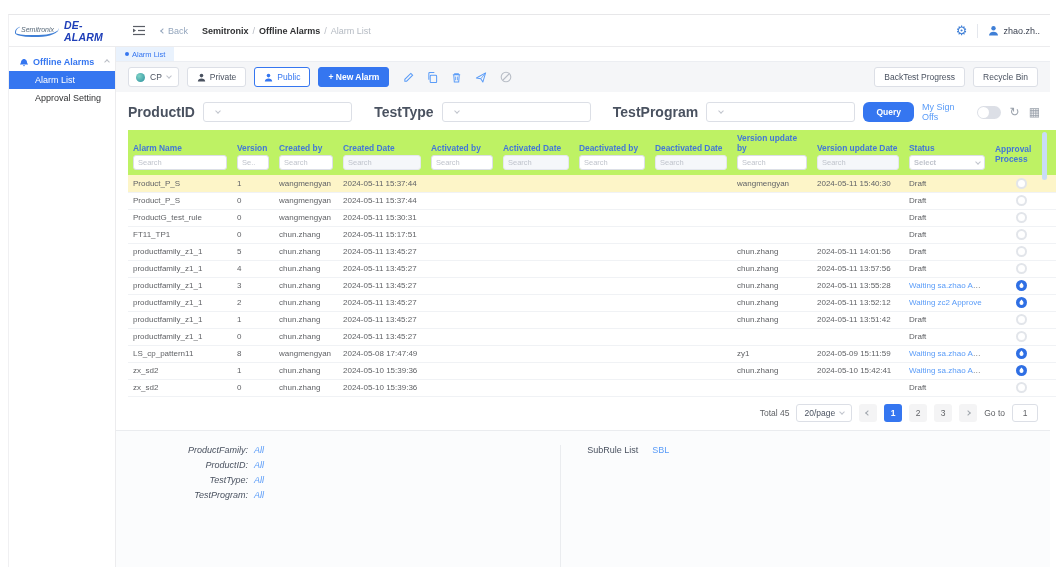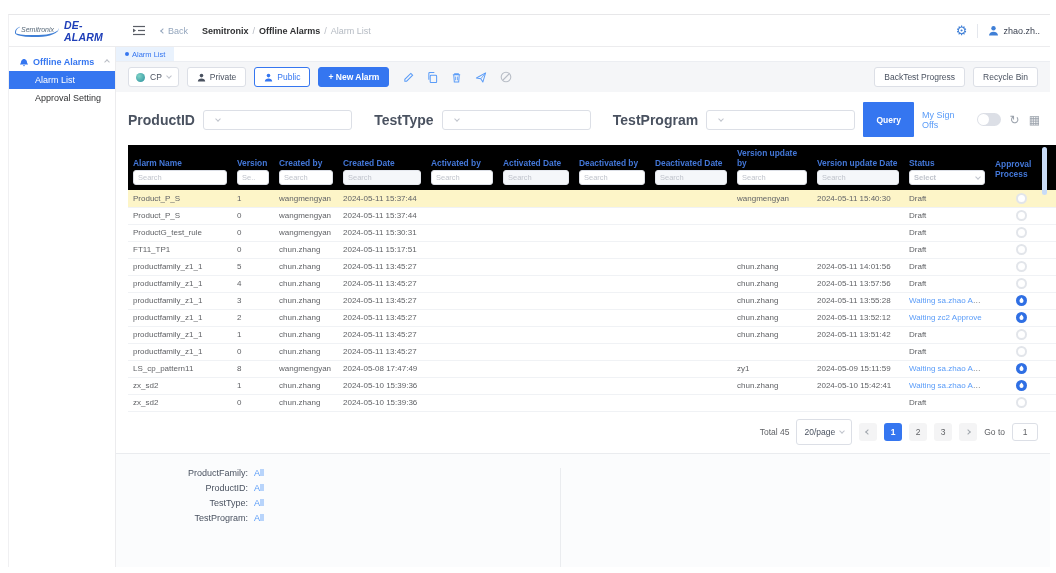--- a/index.html
+++ b/index.html
@@ -51,59 +51,59 @@
   .tool-icons { display:flex; align-items:center; gap:13px; margin-left:6px; }
   .ticon { display:flex; cursor:pointer; color:#5a9cf8; }
   .ticon.gray { color:#b9bec7; cursor:default; }
   .toolbar-right { margin-left:auto; display:flex; gap:8px; }
 
   
   .content { flex:1; background:#fff; padding:8px 10px 0 12px; display:flex; flex-direction:column; min-height:0; }
   .filterbar { display:flex; align-items:center; gap:8px; padding:2px 0 8px; }
   .flabel { font-size:14px; color:#4a5260; font-weight:bold; }
   .fselect { width:158px; }
-  .querybtn { height:35px; padding:0 13px; background:#3576f0; border-radius:1px; color:#fff; font-size:8.5px; font-weight:bold; display:flex; align-items:center; cursor:pointer; }
+  .querybtn { height:20px; padding:0 13px; background:#3576f0; border-radius:6px; color:#fff; font-size:8.5px; font-weight:bold; display:flex; align-items:center; cursor:pointer; }
   .filter-right { margin-left:auto; display:flex; align-items:center; gap:9px;justify-content:center; }
   .signoffs { font-size:9px; color:#5a9cf8; }
   .toggle { width:26px; height:13px; border-radius:7px; background:#dcdfe6; position:relative; cursor:pointer; }
   .toggle .knob { position:absolute; top:1px; left:1px; width:11px; height:11px; border-radius:50%; background:#fff; }
   .gicon { font-size:12px; color:#9aa1ab; cursor:pointer; line-height:1; }
 
   
   .tablewrap { position:relative; }
   table { width:100%; border-collapse:collapse; table-layout:fixed; }
-  thead th { text-align:left; font-size:8.4px; color:#4377d8; padding:3px 5px 1px; vertical-align:bottom; background:#000000; }
+  thead th { text-align:left; font-size:8.4px; color:#4377d8; padding:3px 5px 1px; vertical-align:bottom; background:#bef264; }
   thead tr.hsearch th { padding:1px 5px 5px; }
   th.midspan { vertical-align:middle; text-align:left; }
   .srch { width:100%; height:15px; border:1px solid #dcdfe6; border-radius:3px; font-size:7.5px; padding:0 4px; color:#606266; background:#fff; font-family:"Liberation Sans",sans-serif; }
   .srch::placeholder { color:#c0c4cc; }
   .srch.dis { background:#f5f7fa; border-color:#e4e7ed; }
   .hsel { height:15px; border:1px solid #dcdfe6; border-radius:3px; display:flex; align-items:center; justify-content:space-between; padding:0 4px; font-size:7.5px; color:#c0c4cc; background:#fff; cursor:pointer; }
   .hsel .caret { width:4px; height:4px; border:solid #c0c4cc; border-width:0 1px 1px 0; transform:rotate(45deg); margin-top:-2px; }
   tbody td { font-size:8px; color:#606266; padding:0 5px; height:17px; border-bottom:1px solid #f0f2f5; white-space:nowrap; overflow:hidden; text-overflow:ellipsis; }
   tbody tr.hl td { background:#fdf5c8; }
   .status-link { color:#5a9cf8; cursor:pointer; }
   .appr { width:11px; height:11px; border-radius:50%; margin:0 auto; }
   .appr.pending { background:#fff; border:2.5px solid #e2e5ea; cursor:pointer; }
   .appr.active { background:#2f6fe4; display:flex; align-items:center; justify-content:center; cursor:pointer; }
   td.c-center { text-align:center; }
   .vscroll { position:absolute; top:2px; right:-7px; width:5px; height:240px; }
   .vscroll .thumb { width:5px; height:48px; border-radius:3px; background:#c9dcf7; }
 
   
   .pagination { display:flex; align-items:center; justify-content:flex-end; gap:7px; padding:7px 2px 6px; font-size:8.5px; color:#606266; }
-  .psel { height:26px;align-items:center; }
+  .psel { height:18px;align-items:center; }
   .pbtn { min-width:18px; height:18px; border-radius:3px; background:#f4f4f5; color:#606266; display:flex; align-items:center; justify-content:center; font-size:8.5px; cursor:pointer; padding:0 4px; }
   .pbtn.active { background:#3576f0; color:#fff; font-weight:bold; }
   .pbtn .chev { border-color:#a0a6ad; }
   .goto-input { width:26px; height:18px; border:1px solid #dcdfe6; border-radius:3px; text-align:center; font-size:8.5px; color:#606266; font-family:"Liberation Sans",sans-serif; }
 
   
   .details { border-top:1px solid #eaecef; background:#fbfcfd; flex:1; display:flex; margin:2px -10px 0 -12px; padding:14px 0 0 12px; }
-  .details-left { width:47%; border-right:1px solid #eaecef; padding-left:24px; }
+  .details-left { width:47%; border-right:1px solid #eaecef; padding-left:24px;font-style:italic; }
   .dfield { display:flex; margin-bottom:5px; }
   .dlabel { width:96px; text-align:right; font-size:9px; color:#4a5260; }
   .dvalue { margin-left:6px; font-size:9px; color:#5a9cf8; cursor:pointer; }
   .details-right { padding-left:26px; display:flex; align-items:flex-start; gap:8px; }
   .drlabel { font-size:9px; color:#4a5260; }
 </style>
 </head>
 <body>
 
 <div class="app">
@@ -592,17 +592,21 @@
               </div>
               <div class="dfield">
                 <span class="dlabel">TestType:</span>
                 <span class="dvalue">All</span>
               </div>
               <div class="dfield">
                 <span class="dlabel">TestProgram:</span>
                 <span class="dvalue">All</span>
               </div>
             </div>
+          <div class="details-right">
+            <span class="drlabel">SubRule List</span>
+            <span class="dvalue">SBL</span>
+          </div>
         </div>
       </div>
     </main>
   </div>
 </div>
 
 </body></html>

